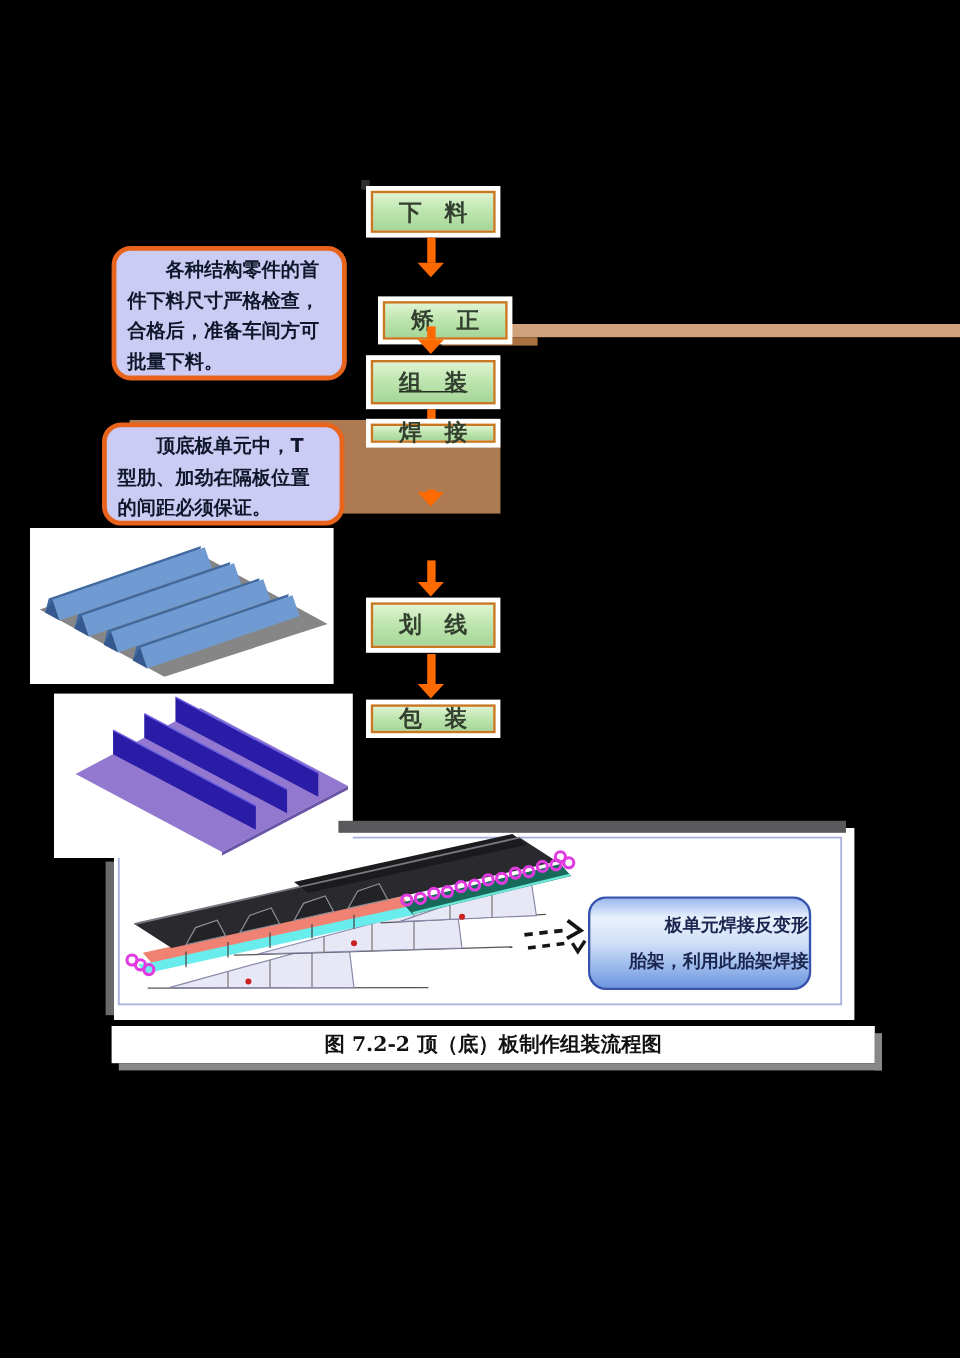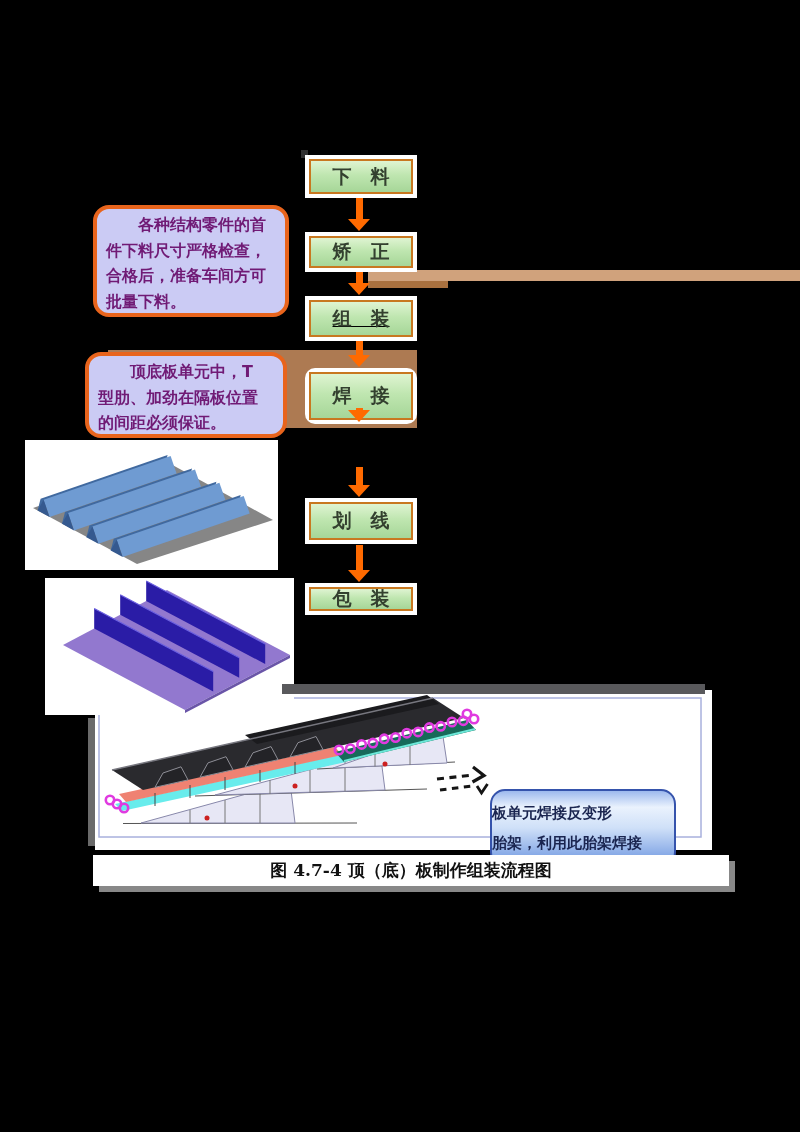--- a/index.html
+++ b/index.html
@@ -11,52 +11,52 @@
   .strip-light{left:368px;top:270px;width:432px;height:11px;background:#d0a27c;}
   .strip-dark{left:368px;top:281px;width:80px;height:7px;background:#a9713f;}
   .brown-block{left:108px;top:350px;width:309px;height:78px;background:#ad7a52;}
 
   
   .step{left:305px;width:112px;background:#fff;padding:4px;box-sizing:border-box;}
   .step-inner{width:100%;height:100%;box-sizing:border-box;border:2px solid #c87820;
     background:linear-gradient(180deg,#dff4d2 0%,#bfe6b0 45%,#a6d698 100%);
     display:flex;align-items:center;justify-content:center;
     font-size:19px;font-weight:bold;color:#33402f;}
-  .s1{top:155px;height:43px;} .s2{top:232px;height:40px;} .s3{top:296px;height:45px;text-decoration:underline;}
-  .s4{top:368px;height:56px;border-radius:10px;} .s5{top:423px;height:44px;} .s6{top:498px;height:46px;}
+  .s1{top:155px;height:43px;} .s2{top:247px;height:40px;margin-left:10px;} .s3{top:296px;height:45px;text-decoration:underline;}
+  .s4{top:349px;height:24px;} .s5{top:423px;height:44px;} .s6{top:498px;height:46px;}
   .s7{top:583px;height:32px;}
 
   .arrow{left:348px;width:22px;display:flex;flex-direction:column;align-items:center;}
   .arrow .stem{width:7px;background:#ff6a00;flex:1;}
   .arrow .head{width:0;height:0;border-left:11px solid transparent;
     border-right:11px solid transparent;border-top:12px solid #ff6a00;}
   .a1{top:198px;height:33px;} .a2{top:272px;height:23px;} .a3{top:341px;height:26px;}
   .a4{top:408px;height:14px;} .a5{top:467px;height:30px;} .a6{top:545px;height:37px;}
 
   
   .note{background:#cbcbf4;border:4px solid #e8641c;border-radius:16px;
-    box-sizing:border-box;color:#701a75;font-weight:bold;font-size:16px;line-height:25.5px;
+    box-sizing:border-box;color:#0f172a;font-weight:bold;font-size:16px;line-height:25.5px;
     padding:3px 9px;white-space:pre-line;}
   .note1{left:93px;top:205px;width:196px;height:112px;}
   .note2{left:85px;top:352px;width:202px;height:86px;}
 
   
   .fig{background:#fff;}
   .fig1{left:25px;top:440px;width:253px;height:130px;}
   .fig2{left:45px;top:578px;width:249px;height:137px;}
   .fig3{left:95px;top:690px;width:617px;height:160px;}
   .graybar-top{left:282px;top:684px;width:423px;height:10px;background:#59595c;}
   .graybar-left{left:88px;top:718px;width:7px;height:128px;background:#6a6a6a;}
 
   
   .jig-callout{left:490px;top:747px;width:186px;height:78px;box-sizing:border-box;
     border:2px solid #3553ac;border-radius:15px;
     background:linear-gradient(180deg,#9db9ee 0%,#eaf2fd 22%,#cfe0f8 50%,#6d96e0 100%);
-    color:#1a2550;font-weight:bold;font-size:15px;line-height:30px;text-align:left;
-    padding-top:7px;white-space:pre-line;margin-top:42px;}
+    color:#1a2550;font-weight:bold;font-size:15px;line-height:30px;text-align:right;
+    padding-top:7px;white-space:pre-line;}
 
   
   .caption{left:93px;top:855px;width:636px;height:31px;background:#fff;
     display:flex;align-items:center;justify-content:center;}
   .caption span{font-family:"DejaVu Serif","Liberation Serif",serif;
     font-weight:bold;font-size:17px;color:#111;}
   .cap-shadow-r{left:729px;top:861px;width:6px;height:31px;background:#888;}
   .cap-shadow-b{left:99px;top:886px;width:636px;height:6px;background:#888;}
 
   .stray{left:301px;top:150px;width:7px;height:8px;background:#303030;}
@@ -223,18 +223,18 @@
     </g>
   </svg>
 
   <div class="abs graybar-top"></div>
   <div class="abs graybar-left"></div>
 
   <div class="abs jig-callout">板单元焊接反变形
 胎架，利用此胎架焊接</div>
 
   <div class="abs caption">
-    <span>图 4.7-4 顶（底）板制作组装流程图</span>
+    <span>图 7.2-2 顶（底）板制作组装流程图</span>
   </div>
   <div class="abs cap-shadow-r"></div>
   <div class="abs cap-shadow-b"></div>
 
 </div>
 
 </body></html>

